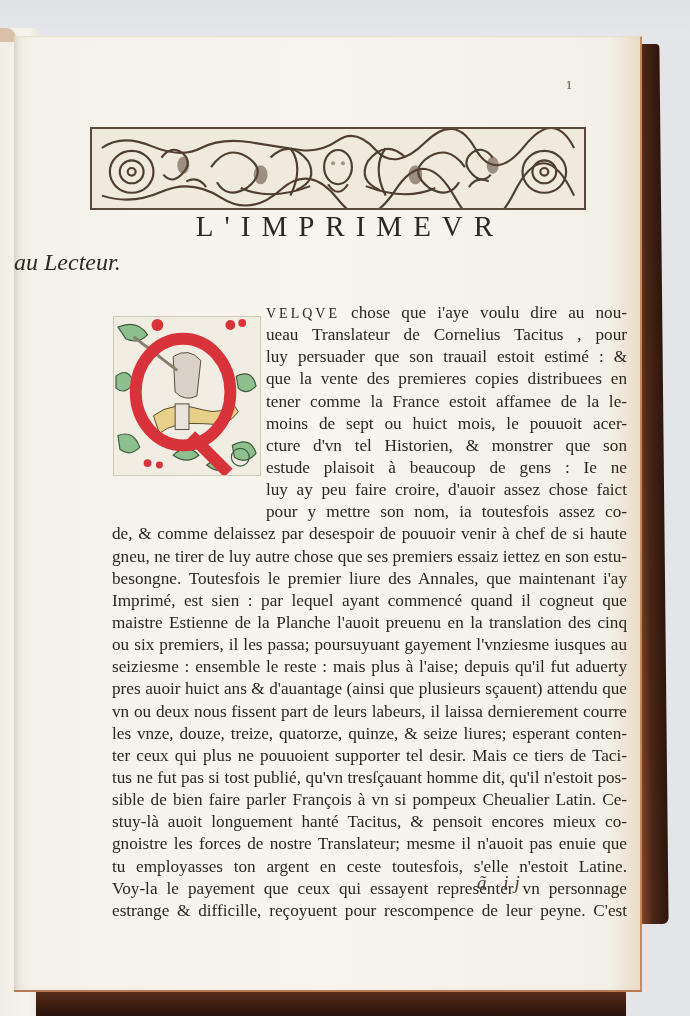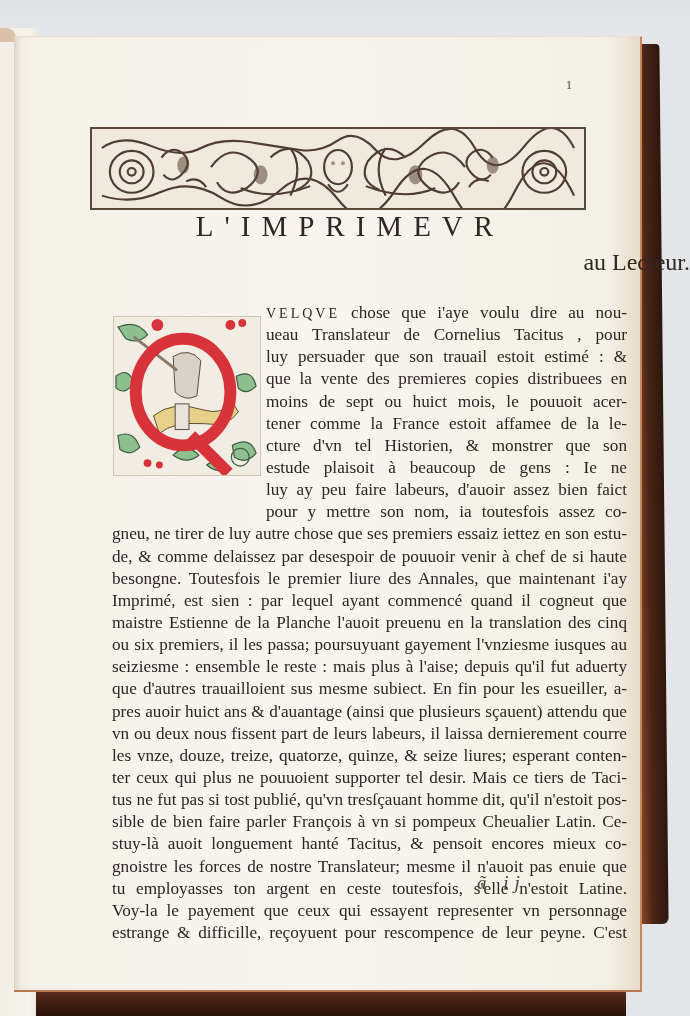--- a/index.html
+++ b/index.html
@@ -52,22 +52,22 @@
       border: 2px solid #5b4a3c;
       overflow: hidden;
     }
     .headpiece svg { width: 100%; height: 100%; display: block; }
     .title-main {
       position: absolute; left: 0; top: 210px; width: 690px; text-align: center;
       font-size: 29px; letter-spacing: 11px; color: #2f2822;
       padding-left: 10px;
     }
     .title-sub {
-      position: absolute; left: 0; top: 249px; width: 690px; text-align: right;
-      font-size: 24px; color: #2f2822; padding-left: 14px;
+      position: absolute; left: 0; top: 249px; width: 690px; text-align: left;
+      font-size: 24px; color: #2f2822; padding-left: 14px; font-style: italic;
     }
     .initial {
       position: absolute; left: 113px; top: 316px; width: 148px; height: 160px;
       background: #f2efe5;
       border: 1px solid #cfc7b5;
       overflow: hidden;
     }
     .initial svg { width: 100%; height: 100%; display: block; }
     .body-text {
       position: absolute; left: 112px; top: 302px; width: 515px;
@@ -162,34 +162,33 @@
     <ellipse cx="70" cy="76" rx="48" ry="54" fill="none" stroke="#d8323a" stroke-width="12"></ellipse>
     <path d="M78 120 L116 158" stroke="#d8323a" stroke-width="12"></path>
   </svg>
 </div>
 
 <div class="body-text">
   <span class="line indent just"><span class="smallcaps">VELQVE</span><span> chose que i'aye voulu dire au nou-</span></span>
   <span class="line indent just">ueau Translateur de Cornelius Tacitus , pour</span>
   <span class="line indent just">luy persuader que son trauail estoit estimé : &amp;</span>
   <span class="line indent just">que la vente des premieres copies distribuees en</span>
+  <span class="line indent just">tener comme la France estoit affamee de la le-</span>
   <span class="line indent just">moins de sept ou huict mois, le pouuoit acer-</span>
-  <span class="line indent just">tener comme la France estoit affamee de la le-</span>
   <span class="line indent just">cture d'vn tel Historien, &amp; monstrer que son</span>
   <span class="line indent just">estude plaisoit à beaucoup de gens : Ie ne</span>
-  <span class="line indent just">luy ay peu faire labeurs, d'auoir assez bien faict</span>
+  <span class="line indent just">luy ay peu faire croire, d'auoir assez chose faict</span>
   <span class="line indent just">pour y mettre son nom, ia toutesfois assez co-</span>
+  <span class="line just">de, &amp; comme delaissez par desespoir de pouuoir venir à chef de si haute</span>
   <span class="line just">gneu, ne tirer de luy autre chose que ses premiers essaiz iettez en son estu-</span>
-  <span class="line just">de, &amp; comme delaissez par desespoir de pouuoir venir à chef de si haute</span>
   <span class="line just">besongne. Toutesfois le premier liure des Annales, que maintenant i'ay</span>
   <span class="line just">Imprimé, est sien : par lequel ayant commencé quand il cogneut que</span>
   <span class="line just">maistre Estienne de la Planche l'auoit preuenu en la translation des cinq</span>
   <span class="line just">ou six premiers, il les passa; poursuyuant gayement l'vnziesme iusques au</span>
   <span class="line just">seiziesme : ensemble le reste : mais plus à l'aise; depuis qu'il fut aduerty</span>
-  <span class="line just">que d'autres trauailloient sus mesme subiect. En fin pour les esueiller, a-</span>
   <span class="line just">pres auoir huict ans &amp; d'auantage (ainsi que plusieurs sçauent) attendu que</span>
   <span class="line just">vn ou deux nous fissent part de leurs labeurs, il laissa dernierement courre</span>
   <span class="line just">les vnze, douze, treize, quatorze, quinze, &amp; seize liures; esperant conten-</span>
   <span class="line just">ter ceux qui plus ne pouuoient supporter tel desir. Mais ce tiers de Taci-</span>
   <span class="line just">tus ne fut pas si tost publié, qu'vn tresſçauant homme dit, qu'il n'estoit pos-</span>
   <span class="line just">sible de bien faire parler François à vn si pompeux Cheualier Latin. Ce-</span>
   <span class="line just">stuy-là auoit longuement hanté Tacitus, &amp; pensoit encores mieux co-</span>
   <span class="line just">gnoistre les forces de nostre Translateur; mesme il n'auoit pas enuie que</span>
   <span class="line just">tu employasses ton argent en ceste toutesfois, s'elle n'estoit Latine.</span>
   <span class="line just">Voy-la le payement que ceux qui essayent representer vn personnage</span>

